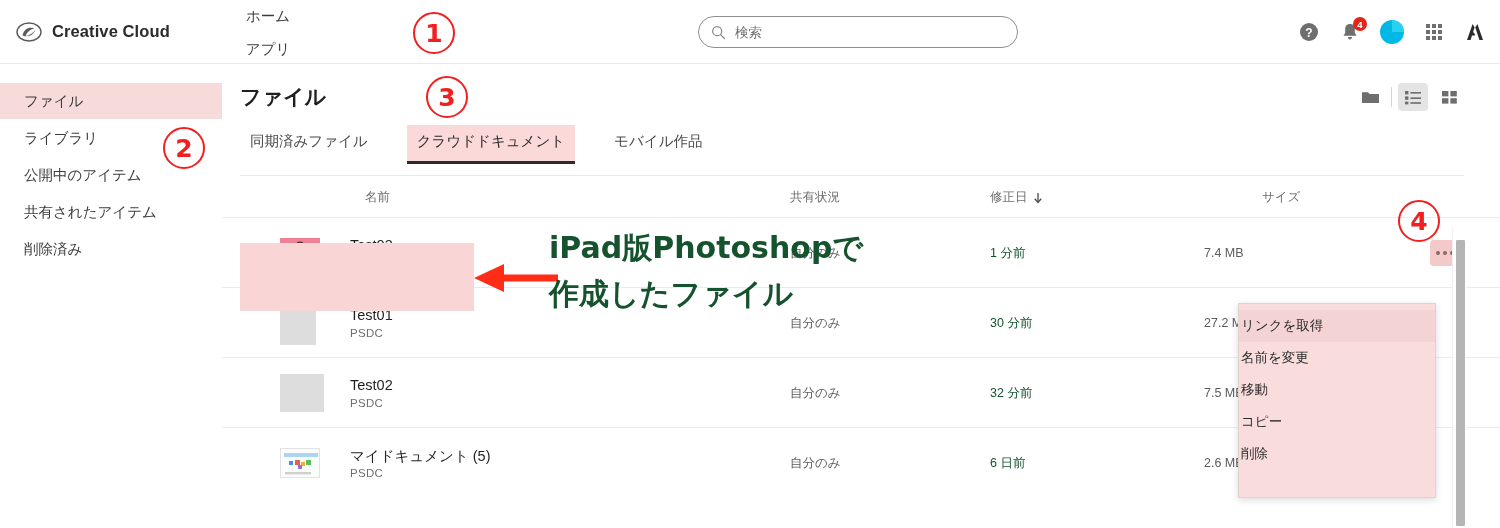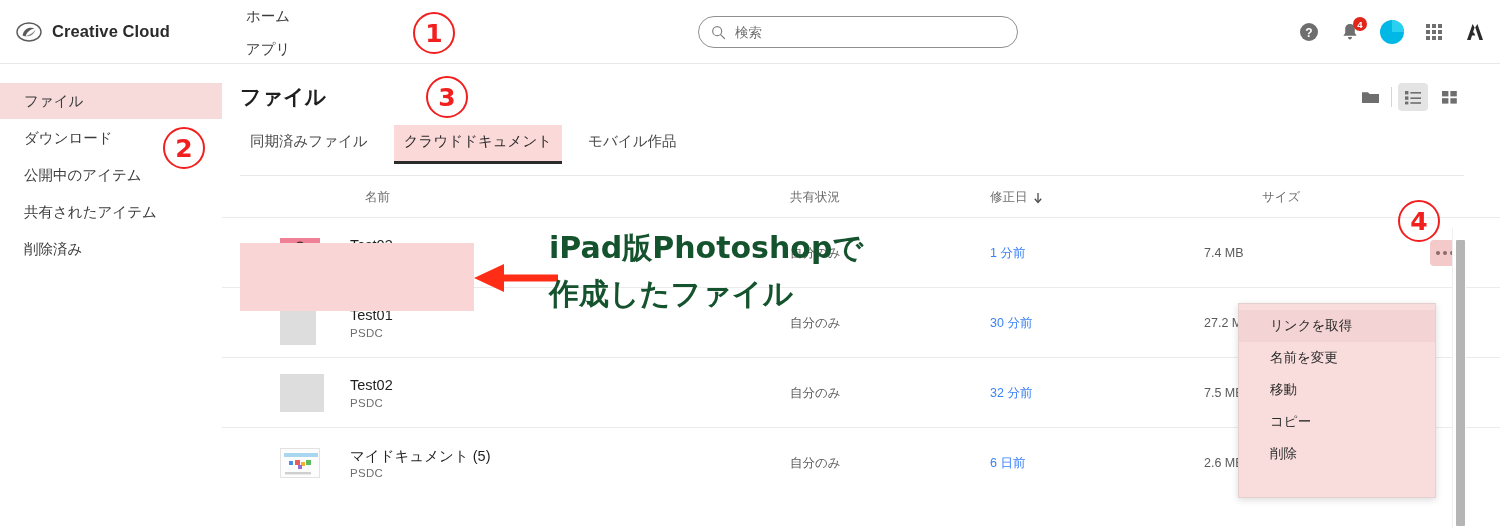--- a/index.html
+++ b/index.html
@@ -69,21 +69,21 @@
   .side-item + .side-item { margin-top: 1px; }
 
   
   .content { position: absolute; left: 222px; top: 65px; right: 0; bottom: 0; background: #fff; }
   .page-title { position: absolute; left: 18px; top: 18px; font-size: 21px; font-weight: bold; color: #1f1f1f; }
 
   .viewtoggle { position: absolute; right: 36px; top: 18px; display: flex; align-items: center; gap: 6px; }
   .vbtn { width: 30px; height: 28px; display: flex; align-items: center; justify-content: center; border-radius: 4px; cursor: pointer; }
   .vbtn.act { background: #e4e4e4; }
 
-  .tabs { position: absolute; left: 18px; top: 60px; display: flex; align-items: flex-end; }
+  .tabs { position: absolute; left: 18px; top: 60px; display: flex; align-items: flex-end; gap: 13px; }
   .tab {
     position: relative; font-size: 14.5px; color: #4a4a4a; padding: 7px 10px 13px 10px;
     margin-right: 16px; cursor: pointer; white-space: nowrap;
   }
   .tab.act { background: #fbd9d9; color: #2b2b2b; }
   .tab.act::after { content: ""; position: absolute; left: 0; right: 0; bottom: 0; height: 3px; background: #2b2b2b; }
   .tabrule { position: absolute; left: 18px; top: 110px; right: 36px; height: 1px; background: #e8e8e8; }
 
   
   .tbl { position: absolute; left: 0; top: 112px; right: 0; bottom: 0; }
@@ -96,21 +96,21 @@
 
   .row { position: relative; height: 70px; border-top: 1px solid #ebebeb; cursor: pointer; }
   .row:first-child { border-top: 1px solid #ebebeb; }
   .row .thumb {
     position: absolute; left: 58px; top: 50%; transform: translateY(-50%);
     width: 40px; height: 30px; background: #ddd; overflow: hidden;
   }
   .row .fname { position: absolute; left: 128px; top: 19px; font-size: 14.5px; color: #1f1f1f; white-space: nowrap; }
   .row .ftype { position: absolute; left: 128px; top: 39px; font-size: 11.5px; color: #6e6e6e; letter-spacing: .3px; }
   .row .share { position: absolute; left: 568px; top: 50%; transform: translateY(-50%); font-size: 12.5px; color: #5b5b5b; }
-  .row .mod { position: absolute; left: 768px; top: 50%; transform: translateY(-50%); font-size: 12.5px; color: #3b82f6; }
+  .row .mod { position: absolute; left: 768px; top: 50%; transform: translateY(-50%); font-size: 12.5px; color: #14532d; }
   .row .size { position: absolute; left: 982px; top: 50%; transform: translateY(-50%); font-size: 12.5px; color: #5b5b5b; }
   .row .dots {
     position: absolute; right: 40px; top: 50%; transform: translateY(-50%);
     width: 30px; height: 26px; border-radius: 4px; display: none;
     align-items: center; justify-content: center; gap: 3px;
   }
   .row.hasmenu .dots { display: flex; background: #f3c9c9; }
   .row.hasmenu .dots i { width: 4px; height: 4px; border-radius: 50%; background: #8a6a6a; display: block; }
 
   
@@ -133,21 +133,21 @@
     font-family: "DejaVu Sans", "Liberation Sans", sans-serif;
   }
   .arrow { position: absolute; pointer-events: none; }
 
   
   .ctxmenu {
     position: absolute; left: 1238px; top: 303px; width: 198px; height: 195px;
     background: #f9dcdc; border: 1px solid #e5d0d0; box-shadow: 0 2px 7px rgba(0,0,0,.14);
     padding: 6px 0; z-index: 40;
   }
-  .ctxitem { height: 32px; display: flex; align-items: center; padding-left: 31px; font-size: 13.5px; color: #2b2b2b; cursor: pointer; }
+  .ctxitem { height: 32px; display: flex; align-items: center; padding-left: 2px; font-size: 13.5px; color: #2b2b2b; cursor: pointer; }
   .ctxitem.hov { background: #f3d3d3; }
 
   
   .scroll-track { position: absolute; right: 34px; top: 228px; width: 14px; bottom: 0; background: #fff; border-left: 1px solid #f0f0f0; }
   .scroll-thumb { position: absolute; right: 35px; top: 240px; width: 9px; bottom: 2px; background: #b5b5b5; border-radius: 1px; cursor: pointer; }
 </style>
 </head>
 <body>
 
 <div id="app">
@@ -209,21 +209,21 @@
         <path d="M3 3 L9.4 3 L9.4 19 L3 19 Z M12.6 3 L19 3 L19 19 L12.6 19 Z" fill="#2b2b2b" opacity="0"></path>
         <path d="M8.6 3 L3 19 L6.6 19 L8 14.6 L11.3 14.6 L9.9 11.4 L8.9 11.4 L10.6 6.6 Z" fill="#2b2b2b"></path>
         <path d="M13.4 3 L19 19 L15.4 19 L11.3 6.6 Z" fill="#2b2b2b"></path>
       </svg>
     </div>
   </div>
 
   <div class="sidebar">
     <div class="sideblock">
       <div class="side-item sel">ファイル</div>
-      <div class="side-item">ダウンロード</div>
+      <div class="side-item">ライブラリ</div>
       <div class="side-item">公開中のアイテム</div>
       <div class="side-item">共有されたアイテム</div>
       <div class="side-item">削除済み</div>
     </div>
   </div>
 
   <div class="content">
     <div class="page-title">ファイル</div>
 
     <div class="viewtoggle">

